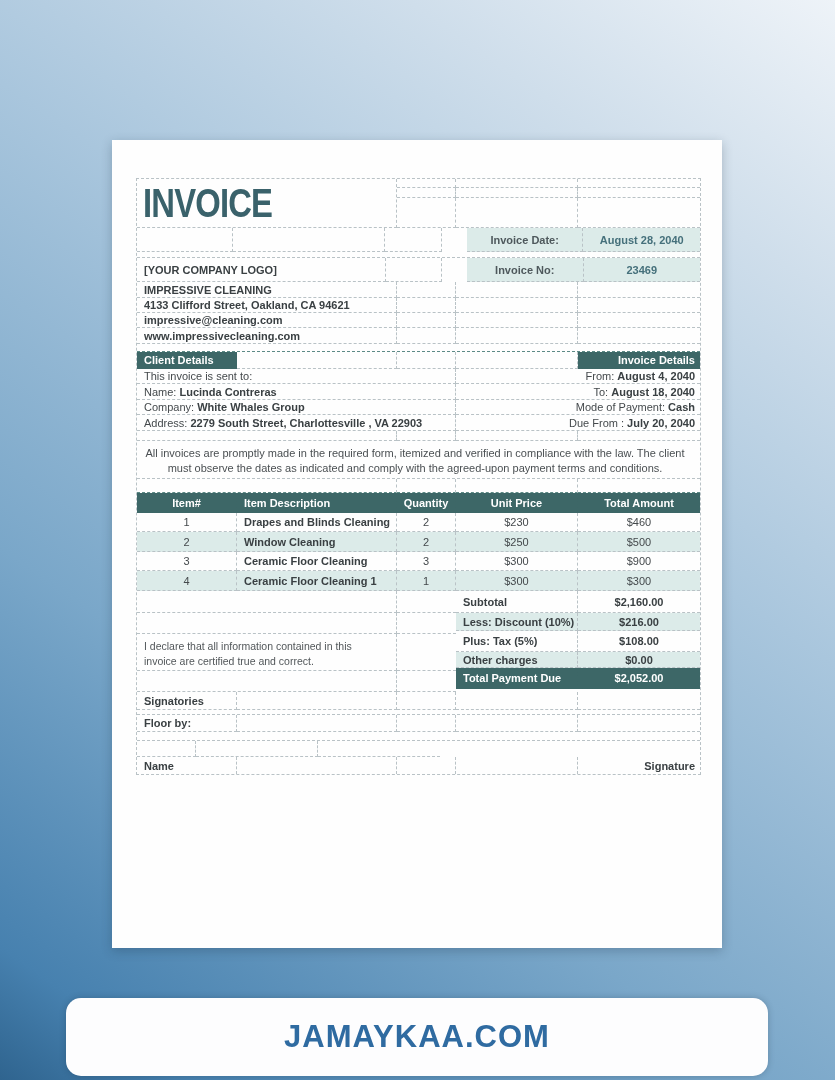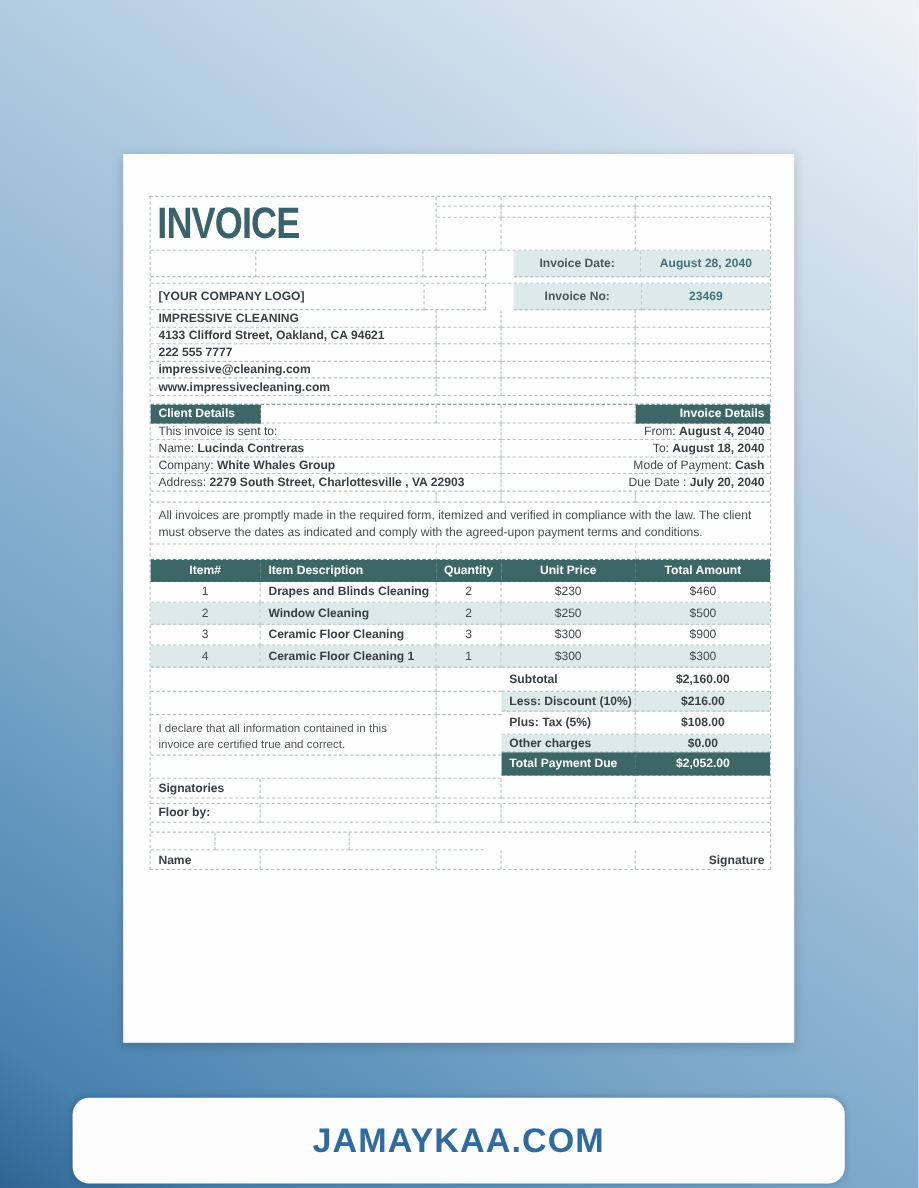--- a/index.html
+++ b/index.html
@@ -15,21 +15,21 @@
   .content{
     position:absolute;left:24px;top:38px;width:565px;
     border:1px dashed #b9c2c6;box-sizing:border-box;
     color:#44494c;font-size:11px;
   }
   .row{display:flex;}
   .cell{
     box-sizing:border-box;border-right:1px dashed #b9c2c6;border-bottom:1px dashed #b9c2c6;
     display:flex;align-items:center;overflow:visible;white-space:nowrap;
   }
-  .row .cell:last-child{border-right:none;}
+  .row .cell:last-child{border-right:none;text-align:center;}
   .content > .row:last-child .cell{border-bottom:none;}
   .c1{width:100px}.c2{width:160px}.c3{width:59px}.c4{width:122px}.c5{width:122px}
   .c12{width:260px}.c123{width:319px}.c45{width:244px}.cfull{width:563px}
   .pl{padding-left:7px}.pr{padding-right:5px}
   .center{justify-content:center}.right{justify-content:flex-end}
   .bold{font-weight:bold;color:#3a4043}
   .teal-bottom .cell{border-bottom-color:#5d8a86;}
   .dark{
     background:#3d6767;color:#fff;font-weight:bold;
     border-right-color:#3d6767;border-bottom-color:#3d6767;
@@ -120,26 +120,20 @@
       <div class="cell c3"></div>
         <div class="cell c4"></div>
         <div class="cell c5"></div>
     </div>
     <div class="row" style="height:15px">
       <div class="cell c12 pl bold">4133 Clifford Street, Oakland, CA 94621</div>
       <div class="cell c3"></div>
         <div class="cell c4"></div>
         <div class="cell c5"></div>
     </div>
-    <div class="row" style="height:16px">
-      <div class="cell c12 pl bold">222 555 7777</div>
-      <div class="cell c3"></div>
-        <div class="cell c4"></div>
-        <div class="cell c5"></div>
-    </div>
     <div class="row" style="height:15px">
       <div class="cell c12 pl bold">impressive@cleaning.com</div>
       <div class="cell c3"></div>
         <div class="cell c4"></div>
         <div class="cell c5"></div>
     </div>
     <div class="row" style="height:16px">
       <div class="cell c12 pl bold">www.impressivecleaning.com</div>
       <div class="cell c3"></div>
         <div class="cell c4"></div>
@@ -178,21 +172,21 @@
       </div>
       <div class="cell c45 right pr">
         <span>Mode of Payment:</span>&nbsp;<span class="bold">Cash</span>
       </div>
     </div>
     <div class="row" style="height:16px">
       <div class="cell c123 pl">
         <span>Address:</span>&nbsp;<span class="bold">2279 South Street, Charlottesville , VA 22903</span>
       </div>
       <div class="cell c45 right pr">
-        <span>Due Date :</span>&nbsp;<span class="bold">July 20, 2040</span>
+        <span>Due From :</span>&nbsp;<span class="bold">July 20, 2040</span>
       </div>
     </div>
 
     <div class="row" style="height:10px">
       <div class="cell c12"></div>
         <div class="cell c3"></div>
         <div class="cell c4"></div>
         <div class="cell c5"></div>
     </div>
 

